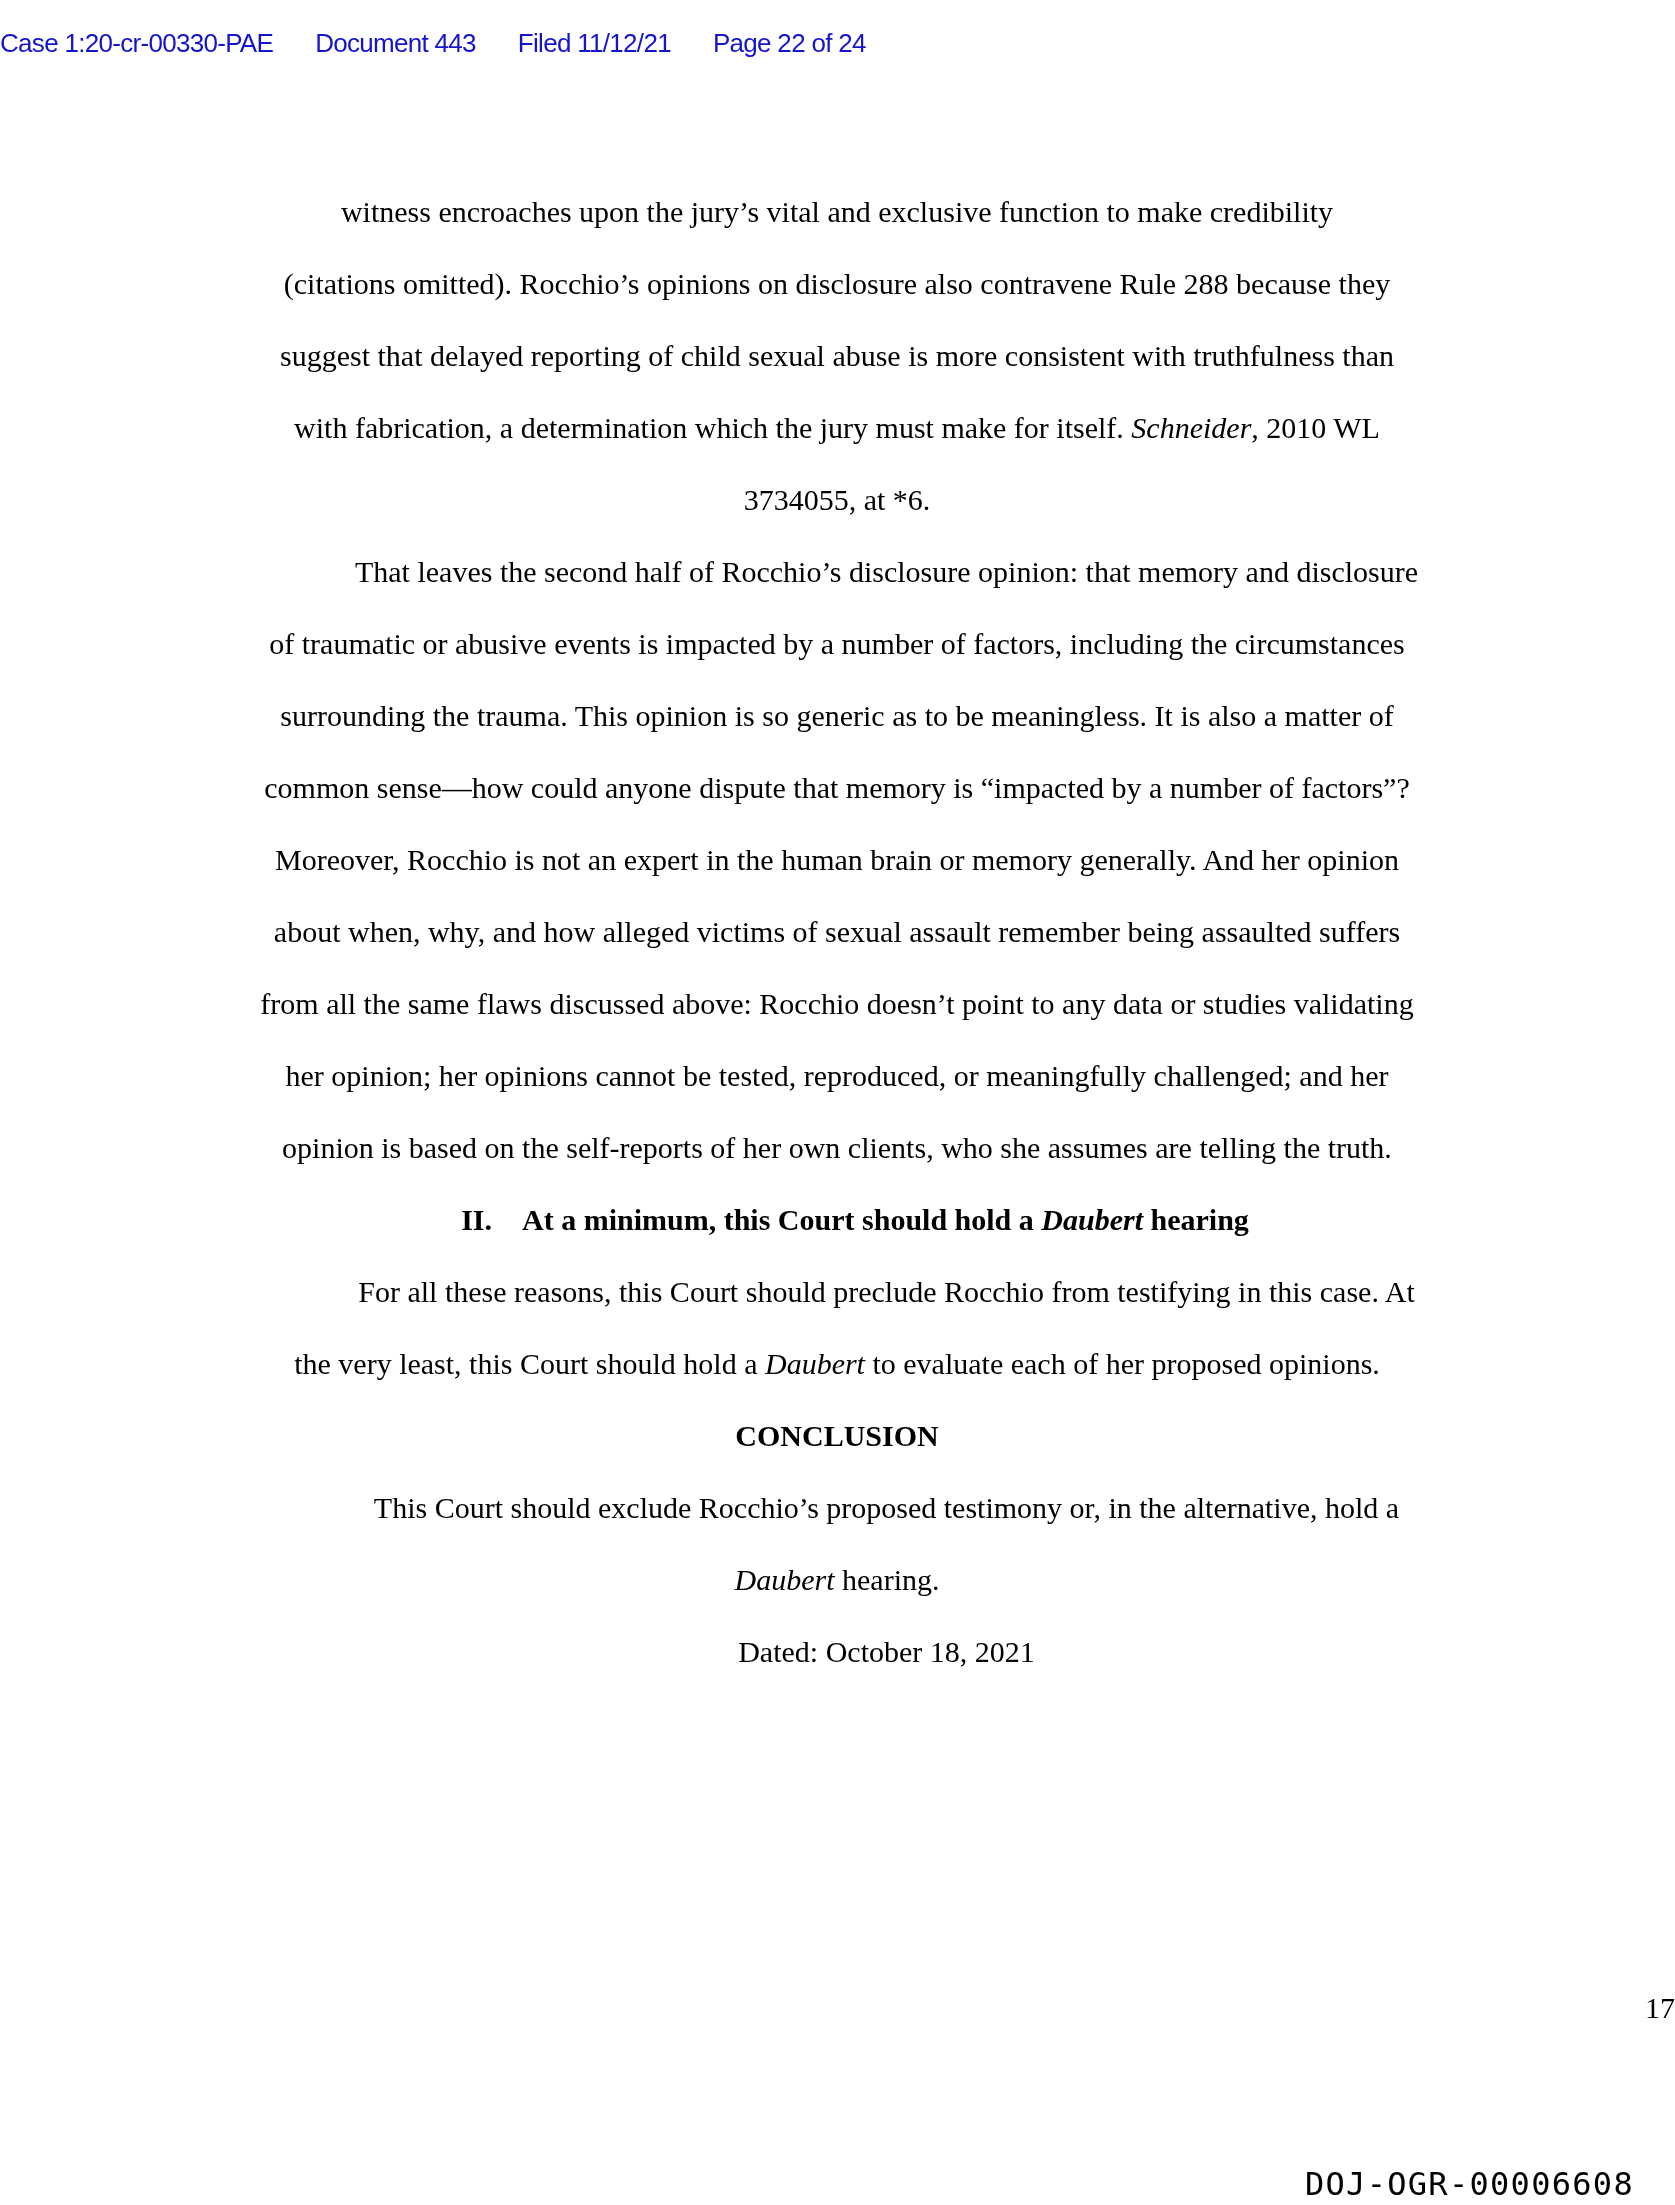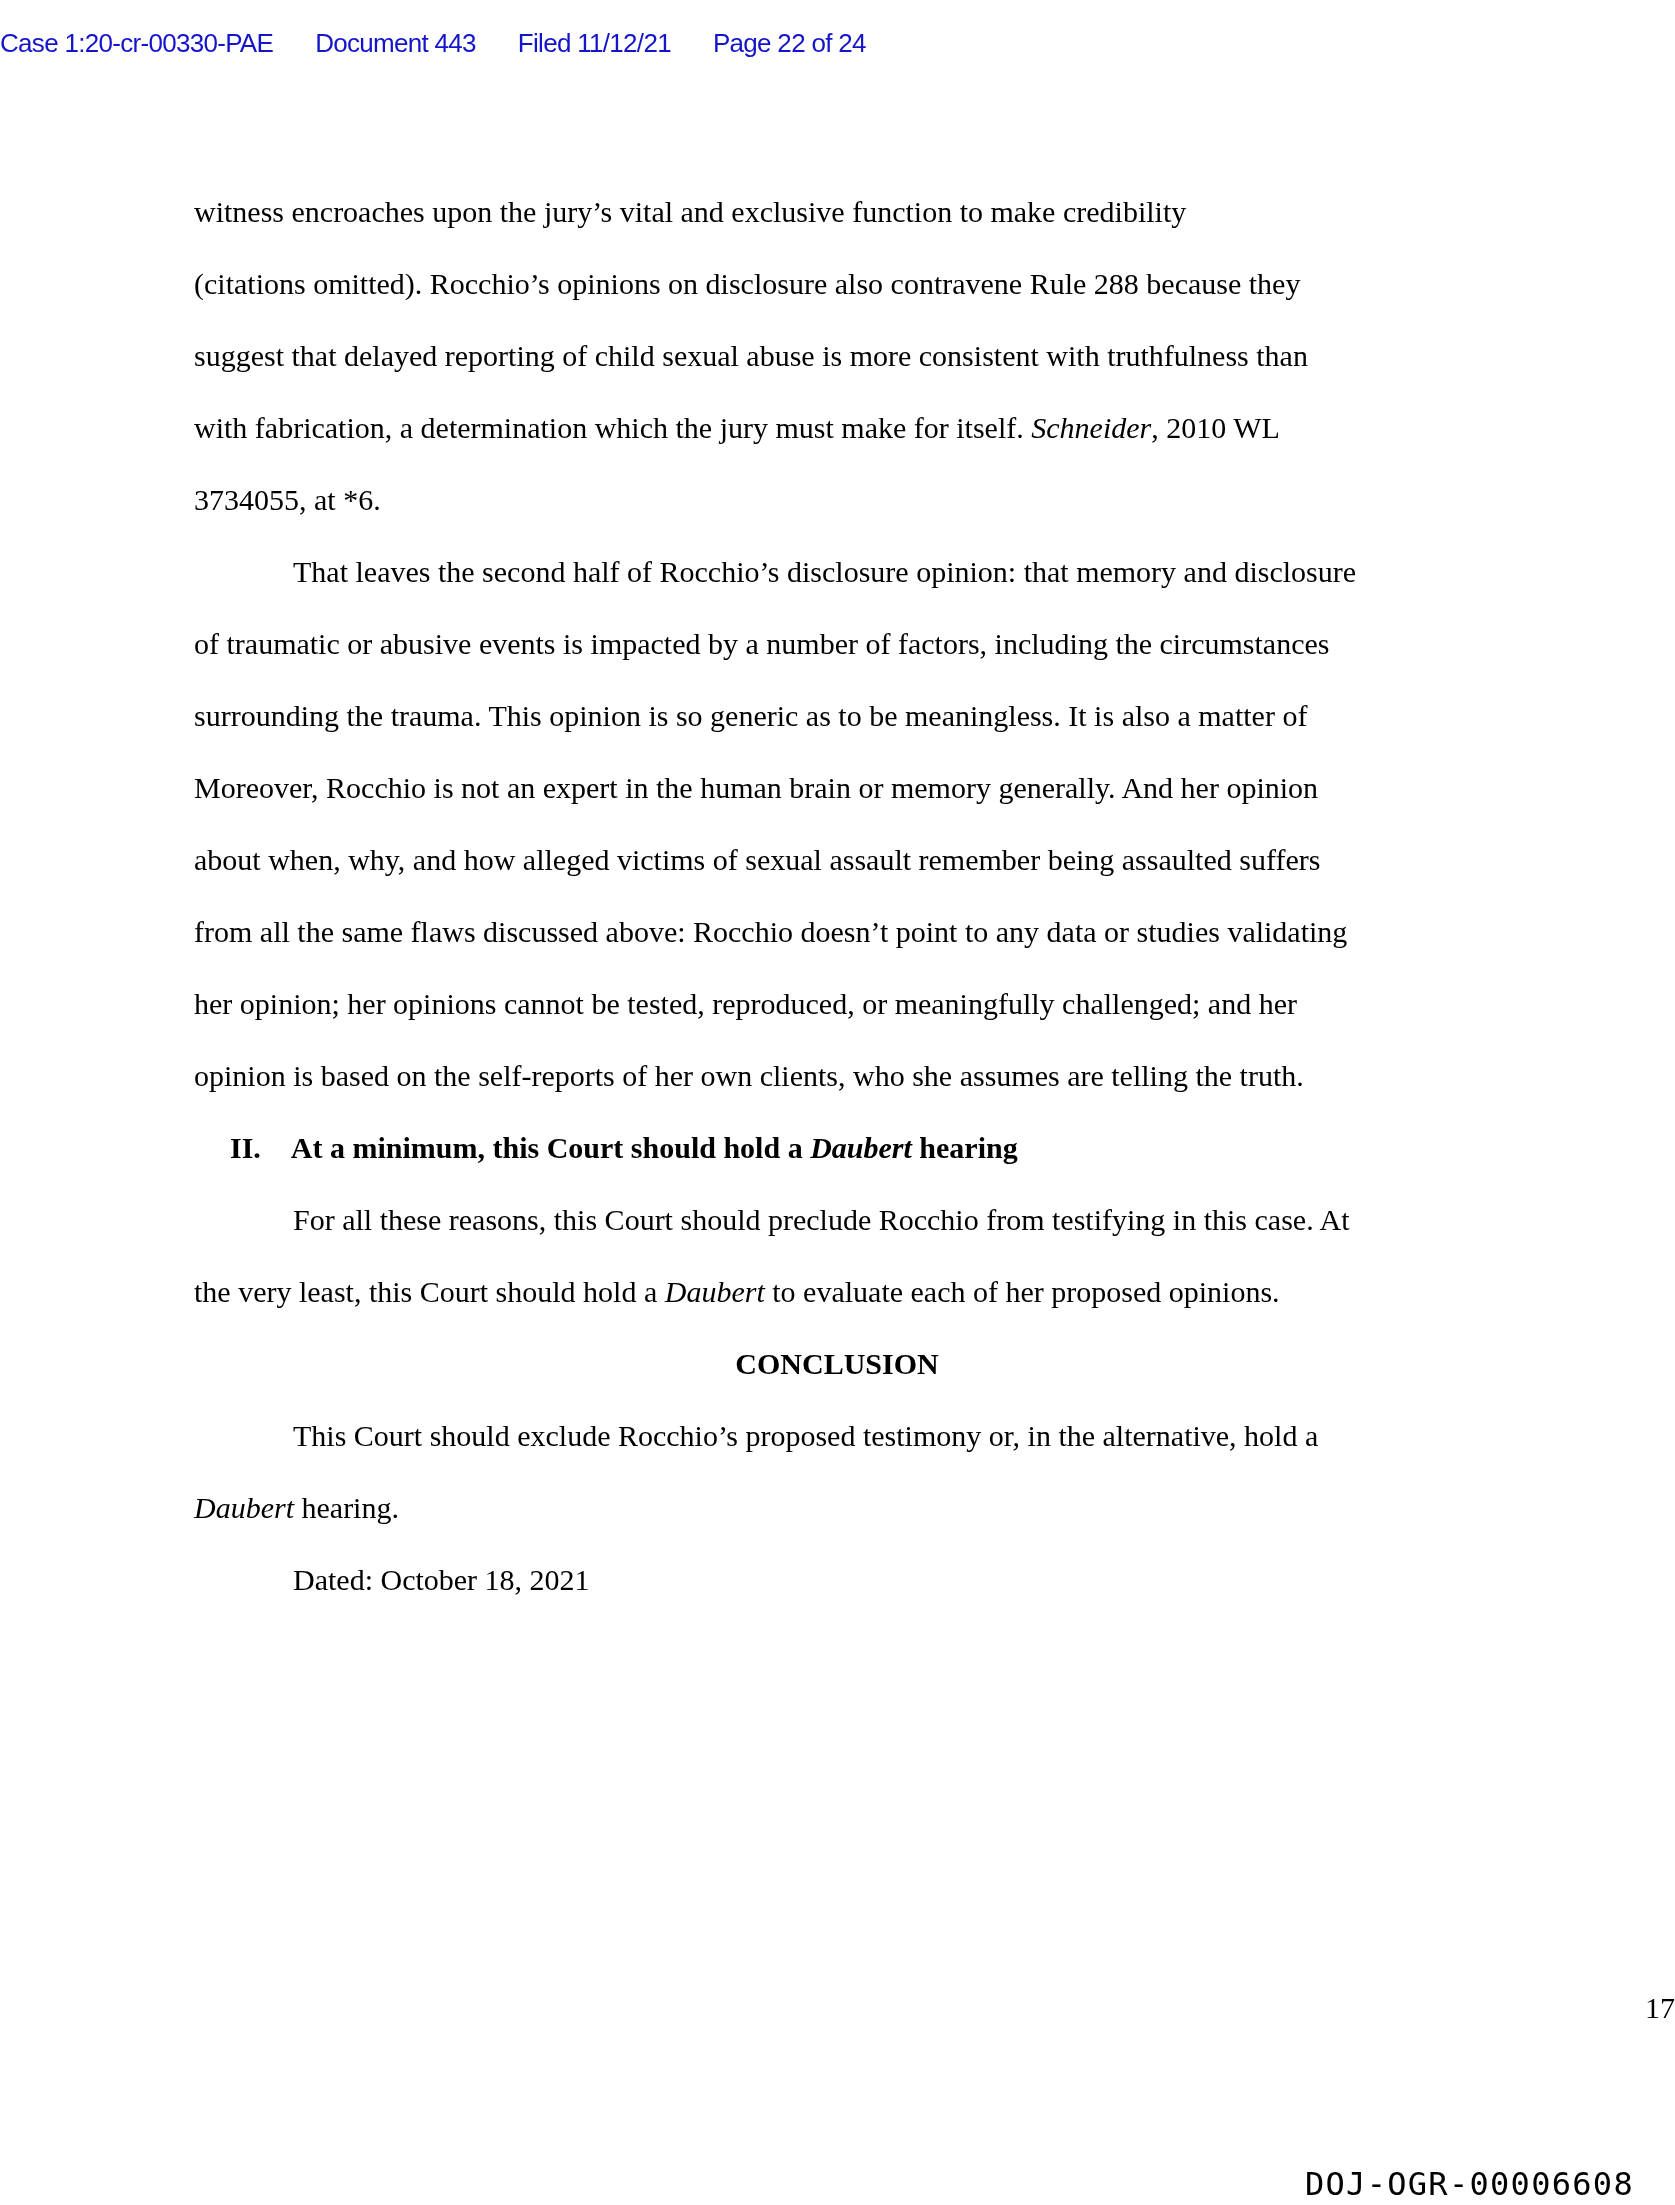--- a/index.html
+++ b/index.html
@@ -35,20 +35,21 @@
     left: 194px;
     top: 176px;
     width: 1286px;
     font-size: 30px;
   }
   .block { margin: 0; padding: 0; }
   .line {
     height: 72px;
     line-height: 72px;
     white-space: nowrap;
+    text-align: center;
   }
   .line.indent { padding-left: 99px; }
   .line.head-indent { padding-left: 36px; }
   .line.center { text-align: center; white-space: normal; }
   .it { font-style: italic; }
   .bd { font-weight: bold; }
   .gap { display: inline-block; height: 0.7px; }
   
   .page-number {
     position: absolute;
@@ -87,20 +88,21 @@
         <div class="line"><span class="">witness encroaches upon the jury’s vital and exclusive function to make credibility</span></div>
         <div class="line"><span class="">(citations omitted). Rocchio’s opinions on disclosure also contravene Rule 288 because they</span></div>
         <div class="line"><span class="">suggest that delayed reporting of child sexual abuse is more consistent with truthfulness than</span></div>
         <div class="line"><span class="">with fabrication, a determination which the jury must make for itself. </span><span class="it">Schneider</span><span class="">, 2010 WL</span></div>
         <div class="line"><span class="">3734055, at *6.</span></div>
       </div>
       <div class="block para">
         <div class="line indent"><span class="">That leaves the second half of Rocchio’s disclosure opinion: that memory and disclosure</span></div>
         <div class="line"><span class="">of traumatic or abusive events is impacted by a number of factors, including the circumstances</span></div>
         <div class="line"><span class="">surrounding the trauma. This opinion is so generic as to be meaningless. It is also a matter of</span></div>
+        <div class="line"><span class="">common sense—how could anyone dispute that memory is “impacted by a number of factors”?</span></div>
         <div class="line"><span class="">Moreover, Rocchio is not an expert in the human brain or memory generally. And her opinion</span></div>
         <div class="line"><span class="">about when, why, and how alleged victims of sexual assault remember being assaulted suffers</span></div>
         <div class="line"><span class="">from all the same flaws discussed above: Rocchio doesn’t point to any data or studies validating</span></div>
         <div class="line"><span class="">her opinion; her opinions cannot be tested, reproduced, or meaningfully challenged; and her</span></div>
         <div class="line"><span class="">opinion is based on the self-reports of her own clients, who she assumes are telling the truth.</span></div>
       </div>
       <div class="block heading">
         <div class="line head-indent"><span class="bd">II.</span><span class="gap" style="width: 30px;"></span><span class="bd">At a minimum, this Court should hold a </span><span class="it bd">Daubert</span><span class="bd"> hearing</span></div>
       </div>
       <div class="block para">

